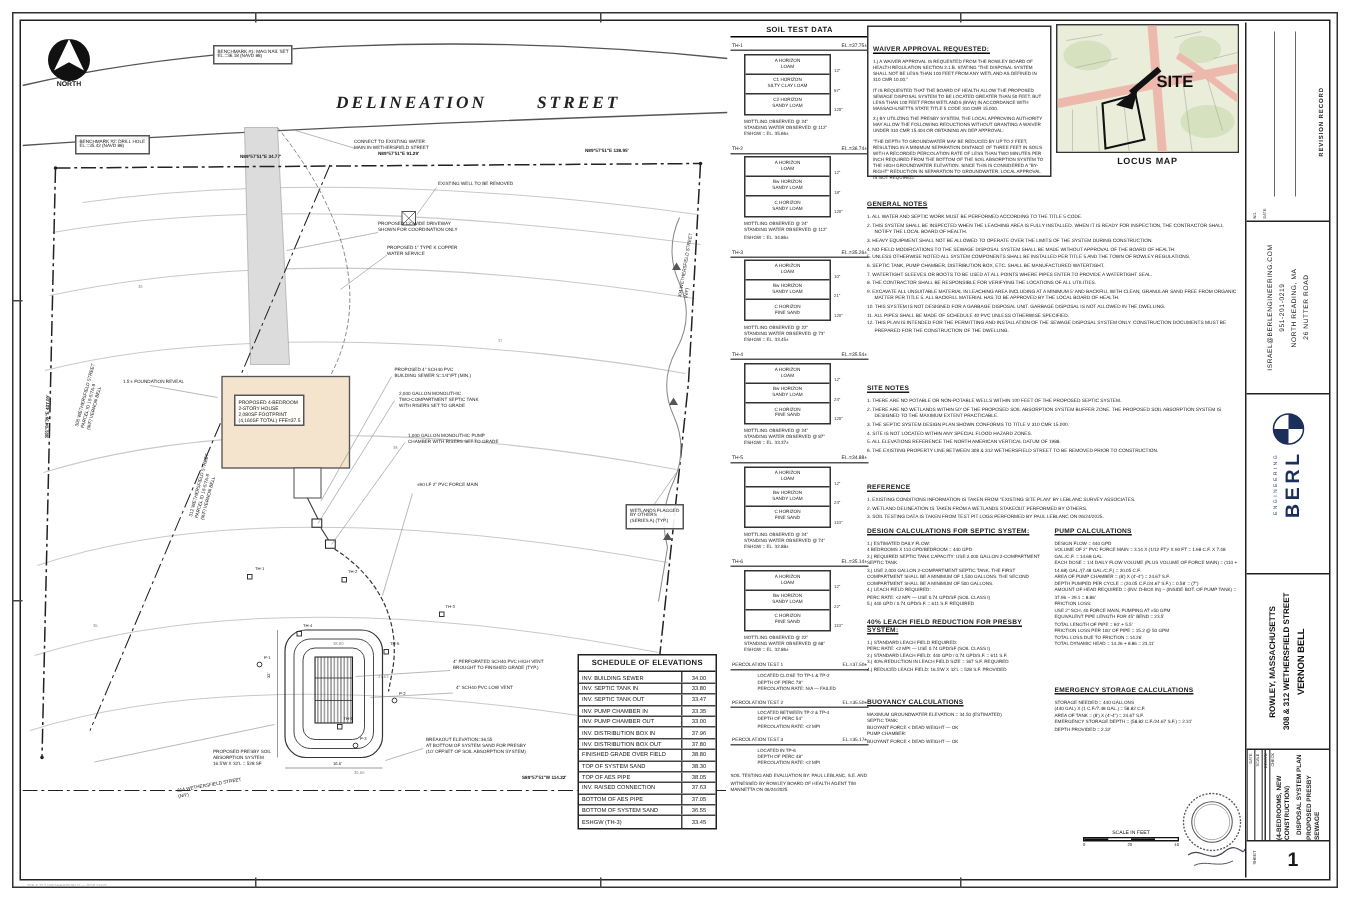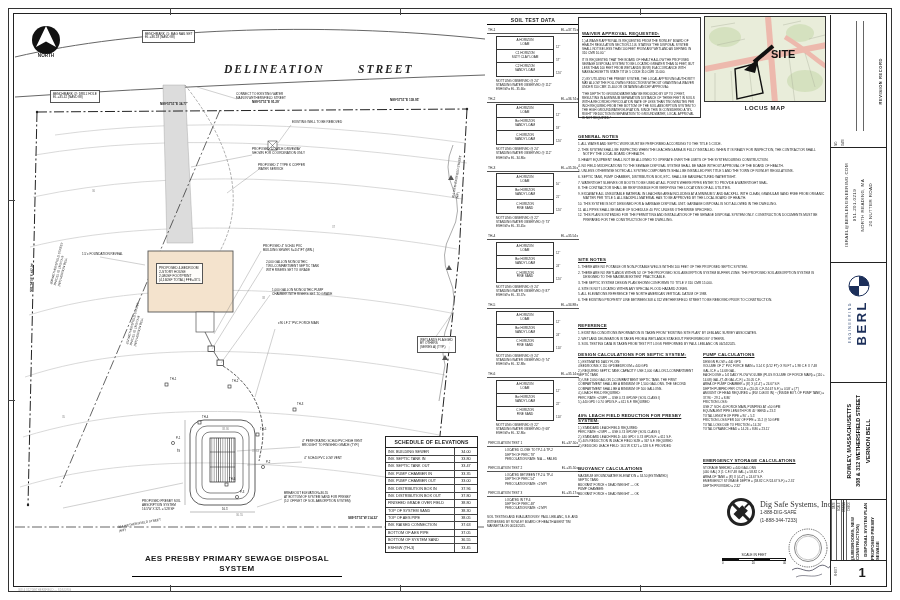--- a/index.html
+++ b/index.html
@@ -291,21 +291,20 @@
     <div class="lbl xs" style="left:240px;top:491px">P-3</div>
     <div class="lbl xs g" style="left:92px;top:190px">36</div>
     <div class="lbl xs g" style="left:332px;top:226px">37</div>
     <div class="lbl xs g" style="left:262px;top:297px">38</div>
     <div class="lbl xs g" style="left:62px;top:416px">35</div>
     <div class="lbl xs g" style="left:222px;top:428px">38.80</div>
     <div class="lbl xs g" style="left:252px;top:450px">37.63</div>
     <div class="lbl xs g" style="left:236px;top:514px">36.55</div>
     <div class="lbl xs" style="left:178px;top:452px;transform:rotate(-90deg);transform-origin:left top">32'</div>
     <div class="lbl xs" style="left:222px;top:508px">16.5'</div>
-    <div class="lbl plan-title" style="left:132px;top:554px;width:210px">AES PRESBY PRIMARY SEWAGE DISPOSAL SYSTEM</div>
     <div class="lbl xs" style="left:18px;top:589px;color:#aaa">308 &amp; 312 WETHERSFIELD — SDS.DWG</div>
   </div>
 
   <div id="soil">
     <div class="soil-title">SOIL TEST DATA</div>
 
     <div class="hole">
       <div class="hole-head">
           <span>TH-1</span>
           <span>EL.=37.75±</span>
@@ -695,33 +694,20 @@
         <g>
           <path d="M68,29 L49,45" stroke="#111" stroke-width="4"></path>
           <polygon points="39,53 54,41 50,56" fill="#111"></polygon>
         </g>
         <text x="66" y="41" font-family="Liberation Sans, sans-serif" font-size="11" font-weight="bold" fill="#111">SITE</text>
       </svg>
     </div>
     <div class="locus-label">LOCUS MAP</div>
   </div>
 
-  <div id="digsafe">
-    <svg width="30" height="30" viewBox="0 0 24 24">
-      <circle cx="12" cy="12" r="10" fill="none" stroke="#222" stroke-width="2.4"></circle>
-      <path d="M13,6.5 l4.5,4.5 -7,7 -4.5,-4.5 z" fill="#222"></path>
-      <path d="M15,8.5 l4,-4" stroke="#222" stroke-width="1.6"></path>
-      <path d="M4.8,4.8 L19.2,19.2" stroke="#222" stroke-width="2.4"></path>
-    </svg>
-    <div>
-      <div class="ds-name">Dig Safe Systems, Inc.</div>
-      <div class="ds-ph">1-888-DIG-SAFE</div>
-      <div class="ds-ph">(1-888-344-7233)</div>
-    </div>
-  </div>
 
   <div id="stamp">
     <svg width="46" height="60" viewBox="0 0 46 60">
       <circle cx="22" cy="24" r="19" fill="none" stroke="#555" stroke-width="0.9" stroke-dasharray="1.3 1"></circle>
       <circle cx="22" cy="24" r="13.5" fill="none" stroke="#555" stroke-width="0.7"></circle>
       <circle cx="22" cy="24" r="11.8" fill="none" stroke="#777" stroke-width="0.4"></circle>
       <path d="M6,46 C14,40 20,52 30,44 S42,48 44,42" fill="none" stroke="#445" stroke-width="0.8"></path>
       <path d="M10,53 C18,49 26,55 36,50" fill="none" stroke="#445" stroke-width="0.6"></path>
     </svg>
   </div>

